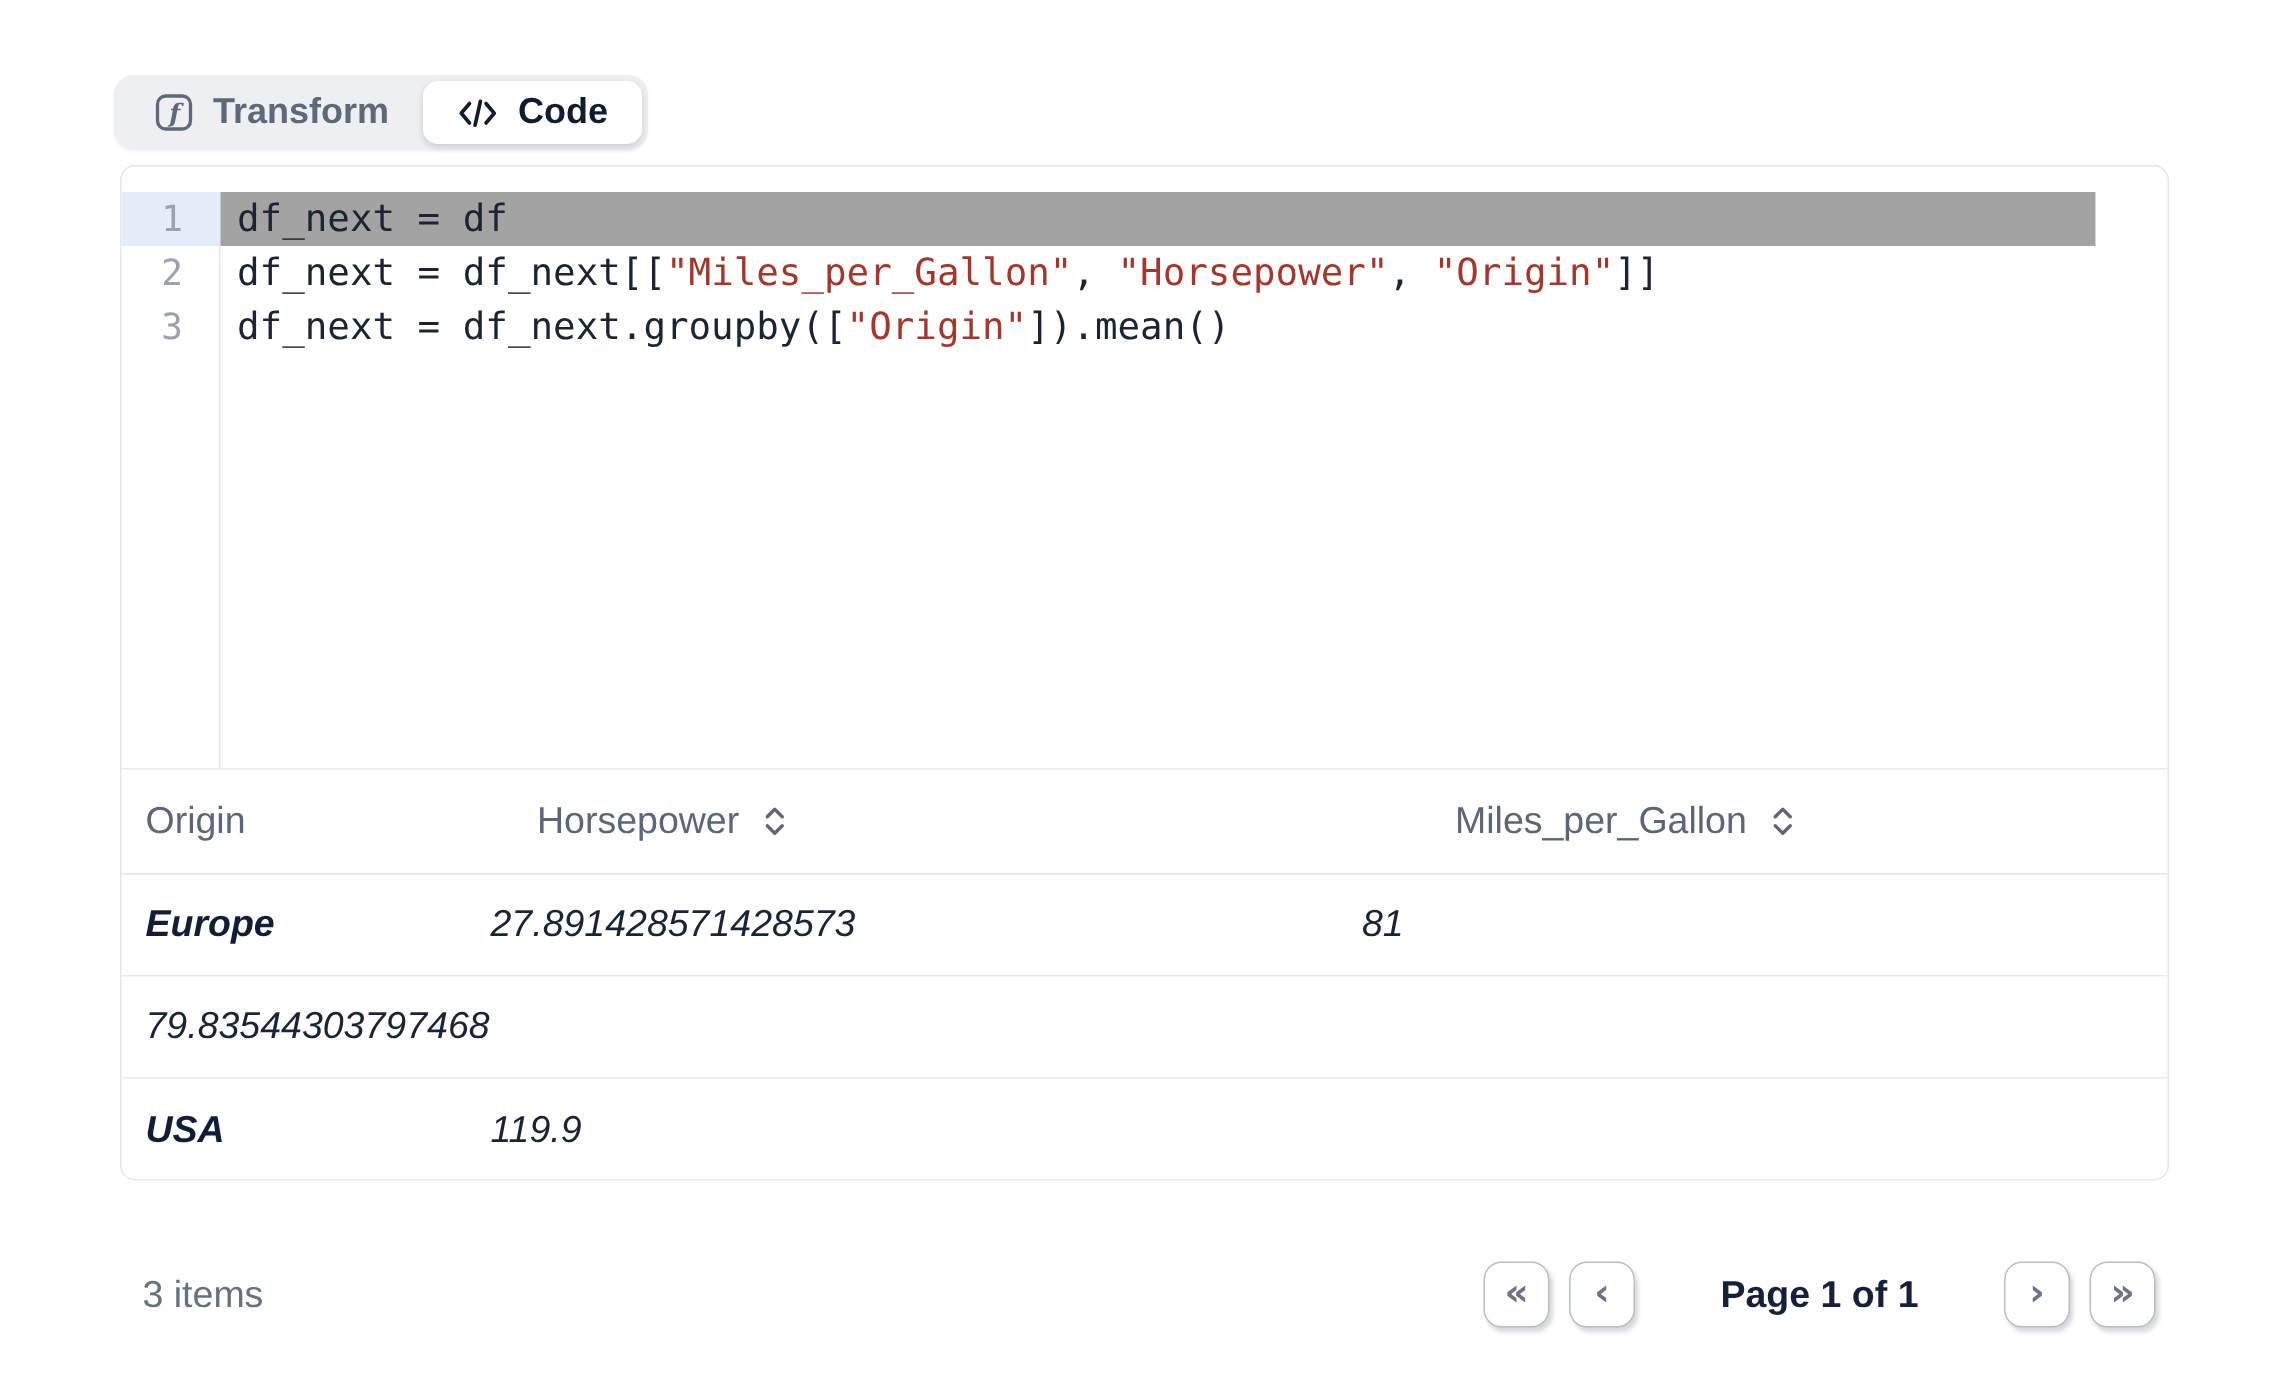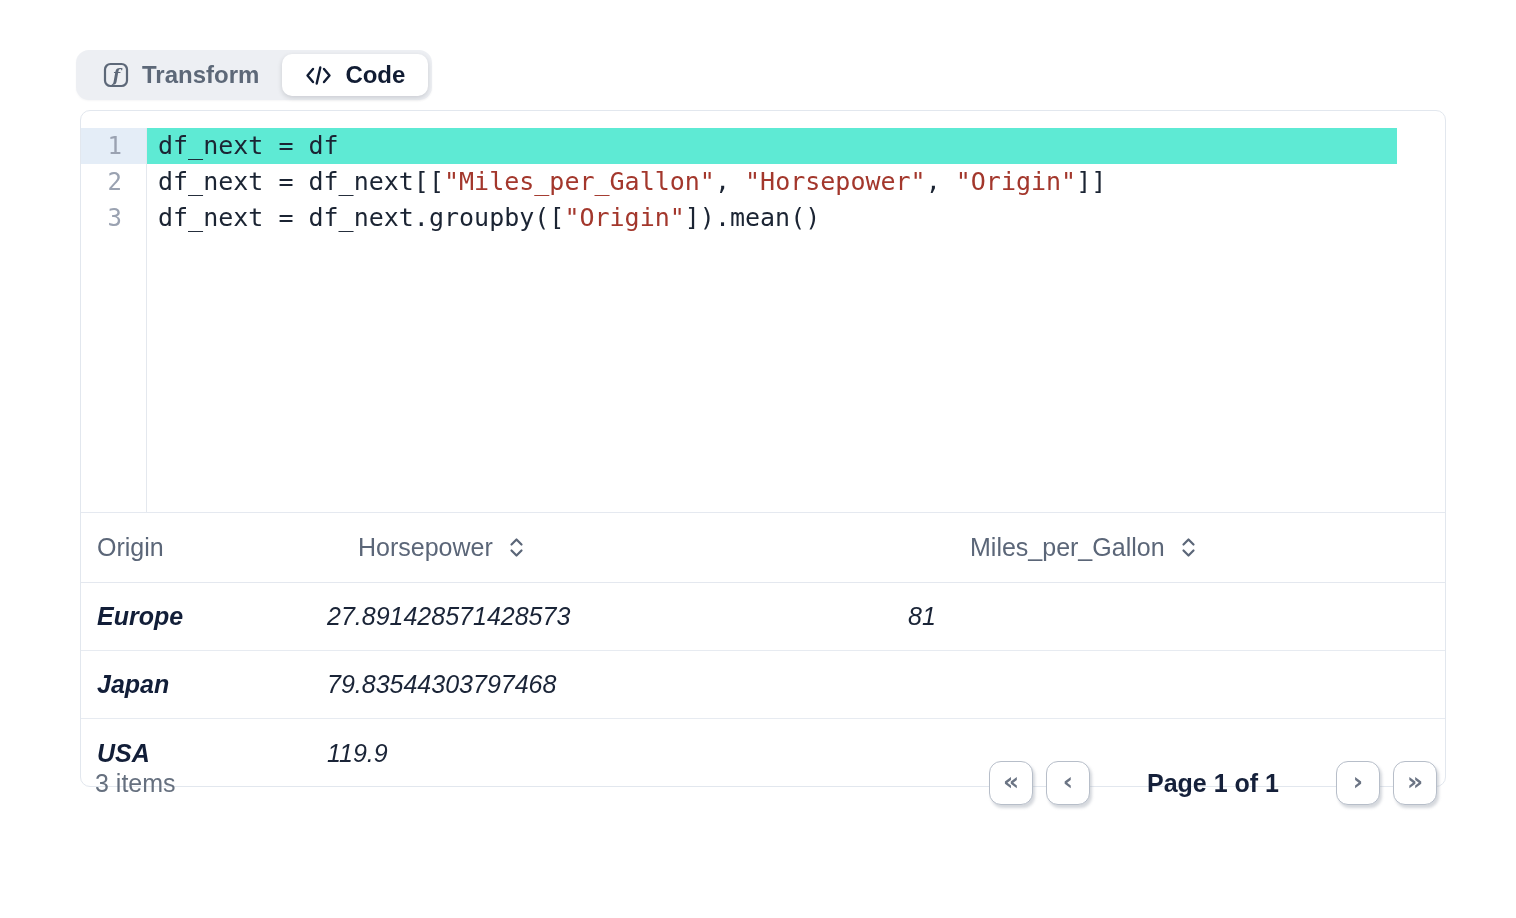--- a/index.html
+++ b/index.html
@@ -36,37 +36,37 @@
     font-size:25px; line-height:36px; padding-top:17px;
   }
   .gutter{
     width:66px; flex:0 0 66px; border-right:1px solid #e4e8ee;
     color:#9aa2b1; font-size:24px; text-align:right;
   }
   .gutter .gline{ height:36px; padding-right:24px; }
   .gutter .gline.active{ background:#e4edf7; }
   .code-area{ flex:1; color:#1b2433; }
   .code-line{ height:36px; padding-left:11px; white-space:pre; }
-  .code-line.active{ background:#5eead4; margin-right:48px; }
+  .code-line.active{ background:#a3a3a3; margin-right:48px; }
 
   
   .thead, .trow{
     display:grid; grid-template-columns:230px 581px 1fr; align-items:center;
   }
   .thead{ height:70px; border-bottom:1px solid #e4e8ef; color:#5b6678; font-size:25px;gap:31px; }
   .thead .cell{ padding-left:16px; display:flex; align-items:center; }
   .sort-btn{ margin-left:16px; display:flex; align-items:center; background:none; border:none; color:#5b6678; cursor:pointer; }
   .trow{ height:68px; border-bottom:1px solid #e7ebf1; font-size:25px; color:#1a2437; }
   .trow:last-child{ border-bottom:none; }
   .trow .cell{ padding-left:16px;font-style:italic; }
   .trow .cell.rowhead{ font-weight:700; color:#121e38; }
 
   
   .footer{
-    position:absolute; left:80px; top:748px; width:1366px; height:70px;
+    position:absolute; left:80px; top:828px; width:1366px; height:70px;
     display:flex; align-items:center; justify-content:space-between;
   }
   .items-count{ padding-left:15px; color:#66707f; font-size:25px; }
   .pager{ display:flex; align-items:center; gap:13px; padding-right:9px; }
   .page-btn{
     width:44px; height:44px; border-radius:12px; background:#fff;
     border:1.5px solid #b7bec9; color:#6b7484;
     display:grid; place-items:center; font-size:25px; font-weight:700;
     box-shadow:2px 3px 3px rgba(150,158,170,.4); cursor:pointer;
     font-family:"DejaVu Sans", sans-serif; line-height:1; padding-bottom:3px;
@@ -137,21 +137,20 @@
       </div>
     </div>
 
   <div id="tbody">
       <div class="trow">
         <div class="cell rowhead">Europe</div>
         <div class="cell">27.891428571428573</div>
         <div class="cell">81</div>
       </div>
       <div class="trow">
-        <div class="cell rowhead">Japan</div>
         <div class="cell">79.83544303797468</div>
       </div>
       <div class="trow">
         <div class="cell rowhead">USA</div>
         <div class="cell">119.9</div>
       </div>
     </div>
 </div>
 
 <div class="footer">

